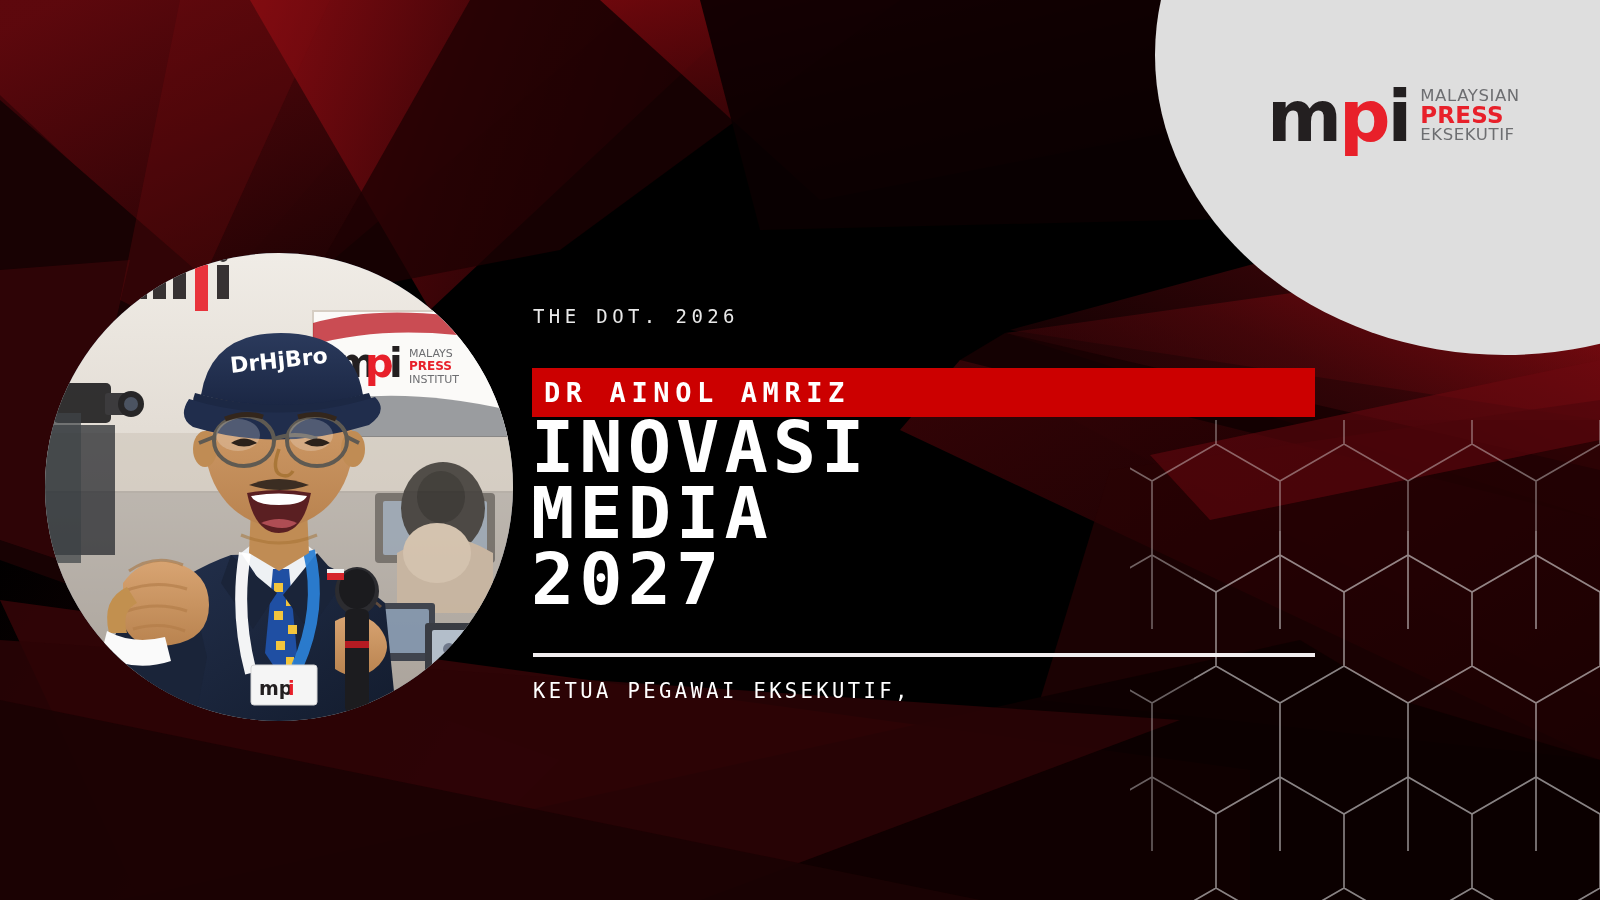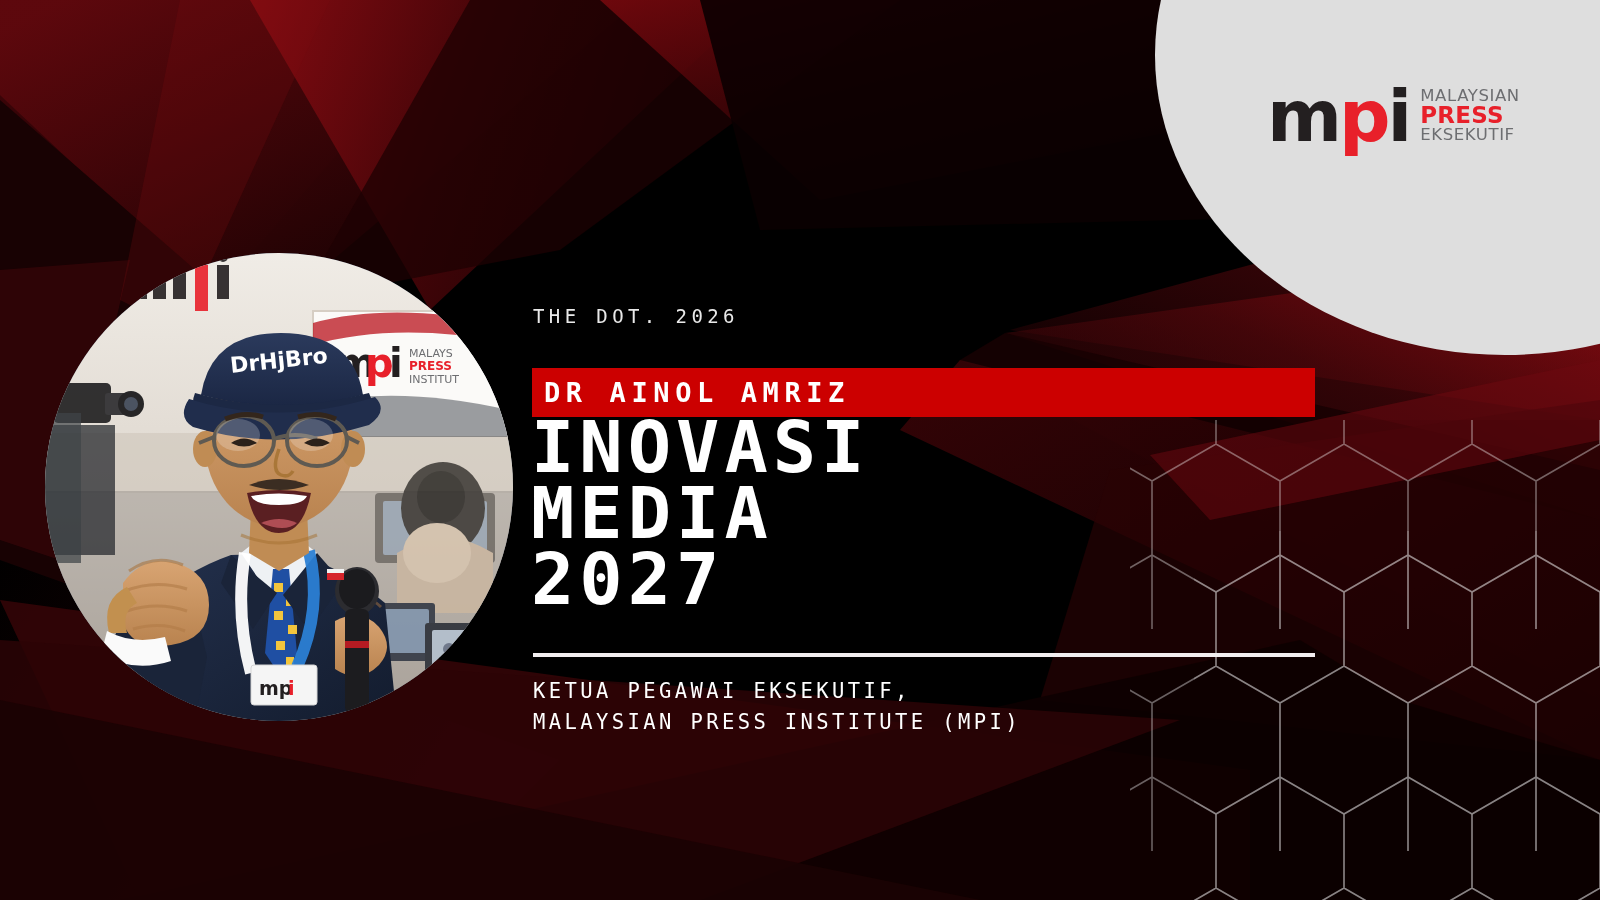--- a/index.html
+++ b/index.html
@@ -409,16 +409,15 @@
   <div id="headline">
     <div>INOVASI</div>
     <div>MEDIA</div>
     <div>2027</div>
   </div>
 
   <div id="rule"></div>
 
   <div id="subtitle">
     <div>KETUA PEGAWAI EKSEKUTIF,</div>
-    <div>MALAYSIAN PRESS INSTITUTE (MPI)</div>
   </div>
 
 </div>
 
 </body></html>

